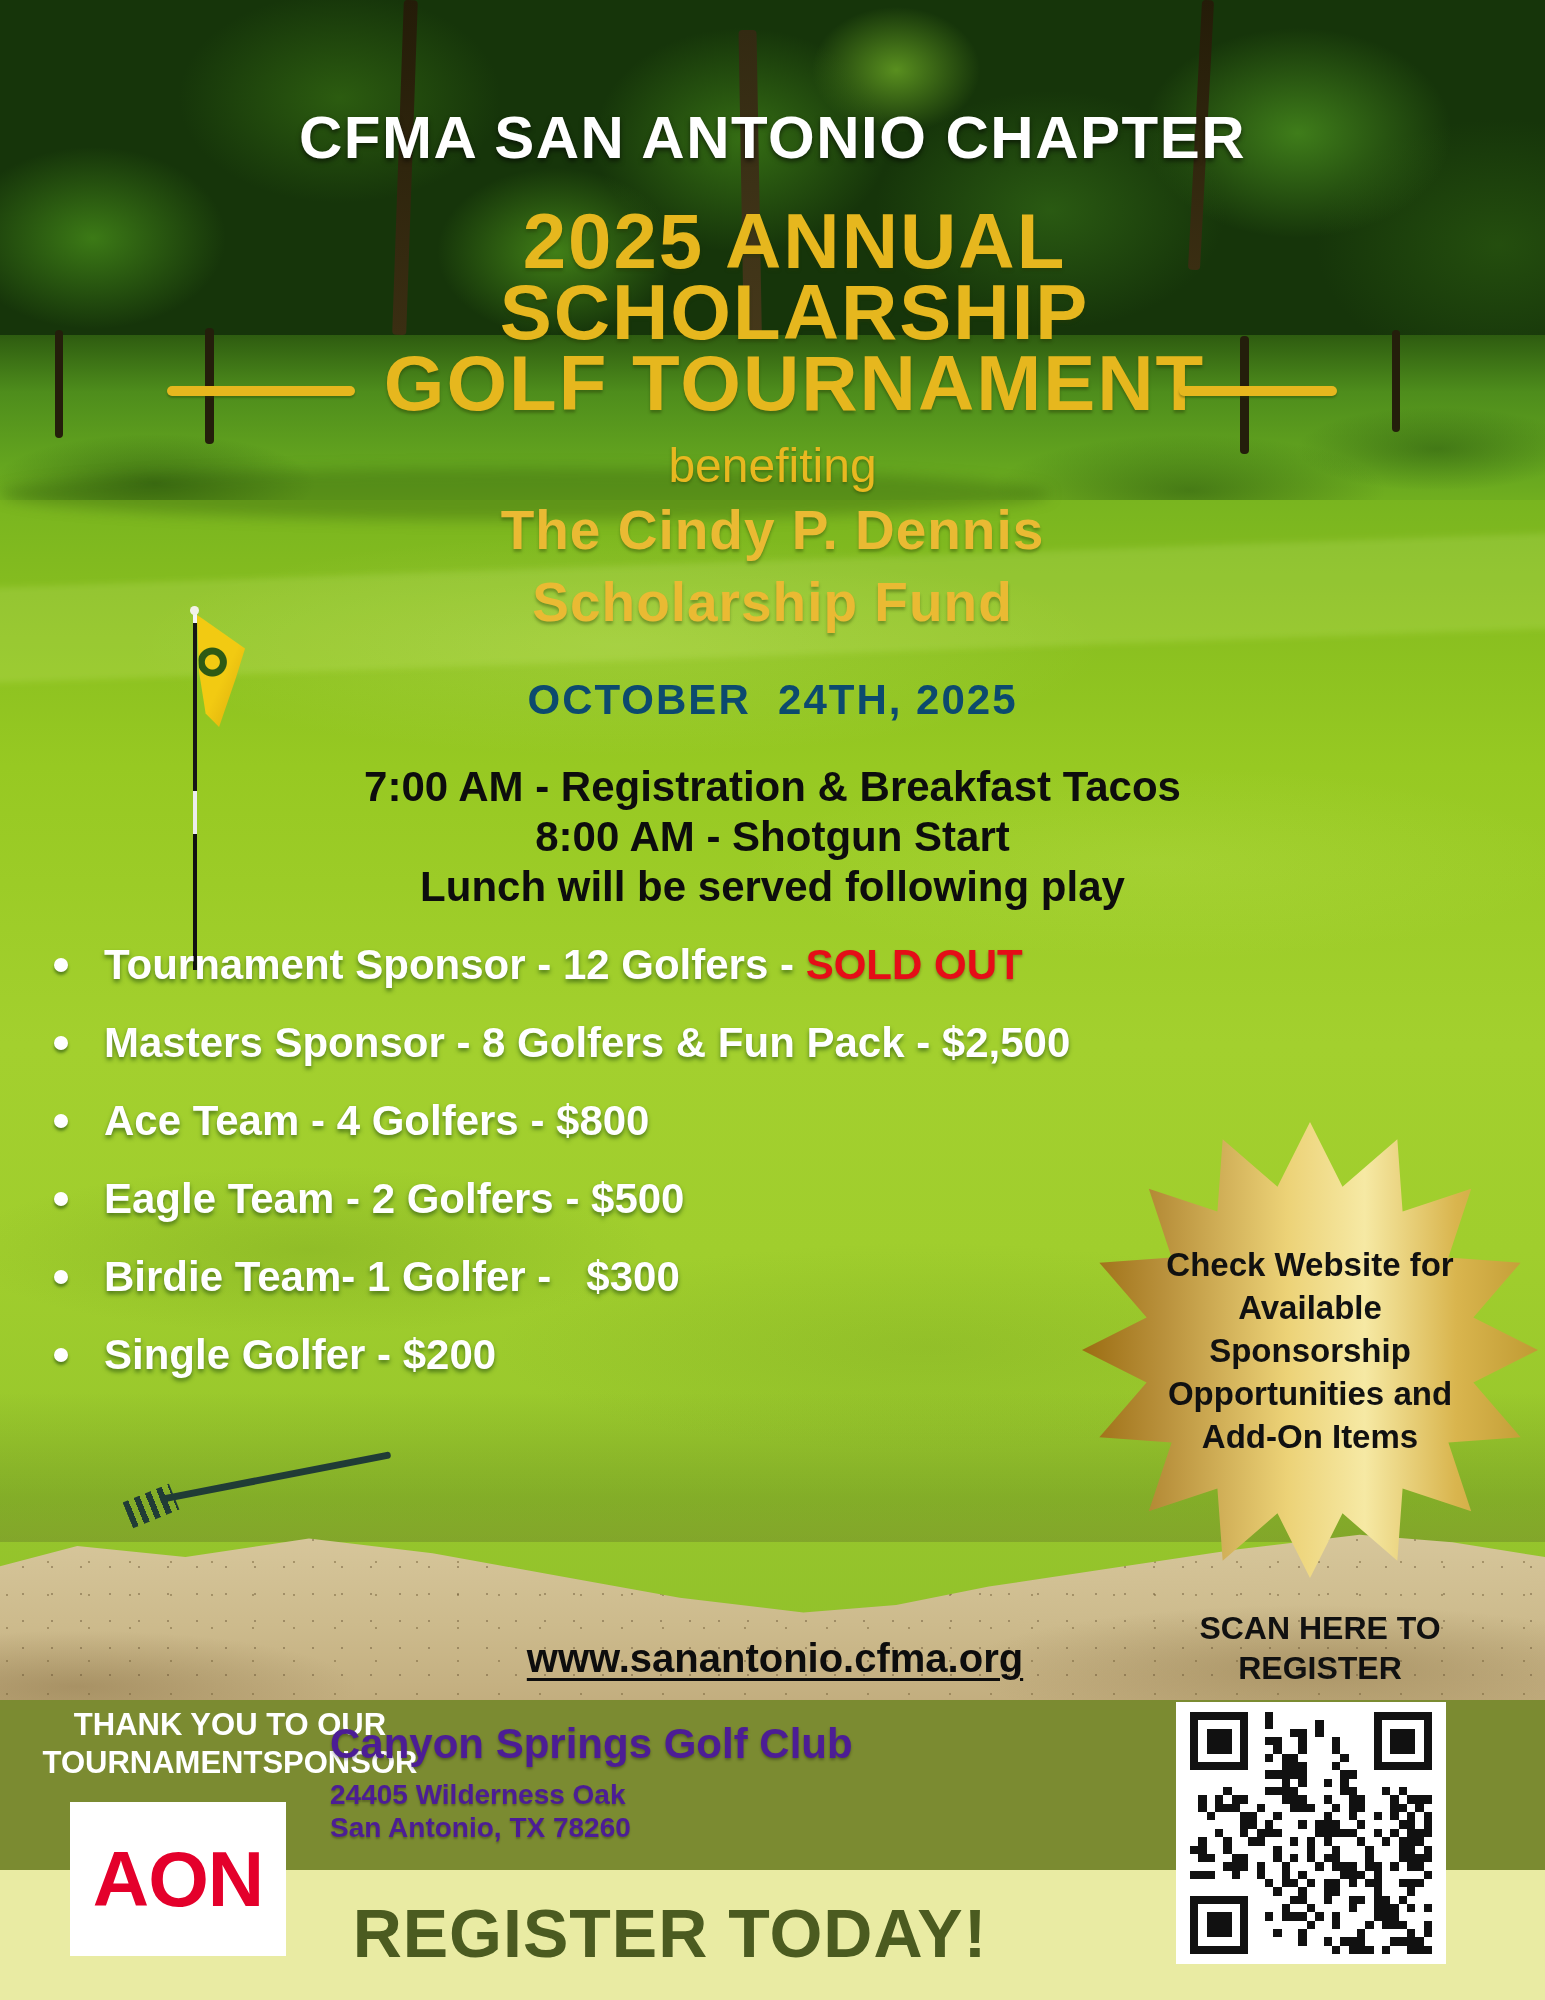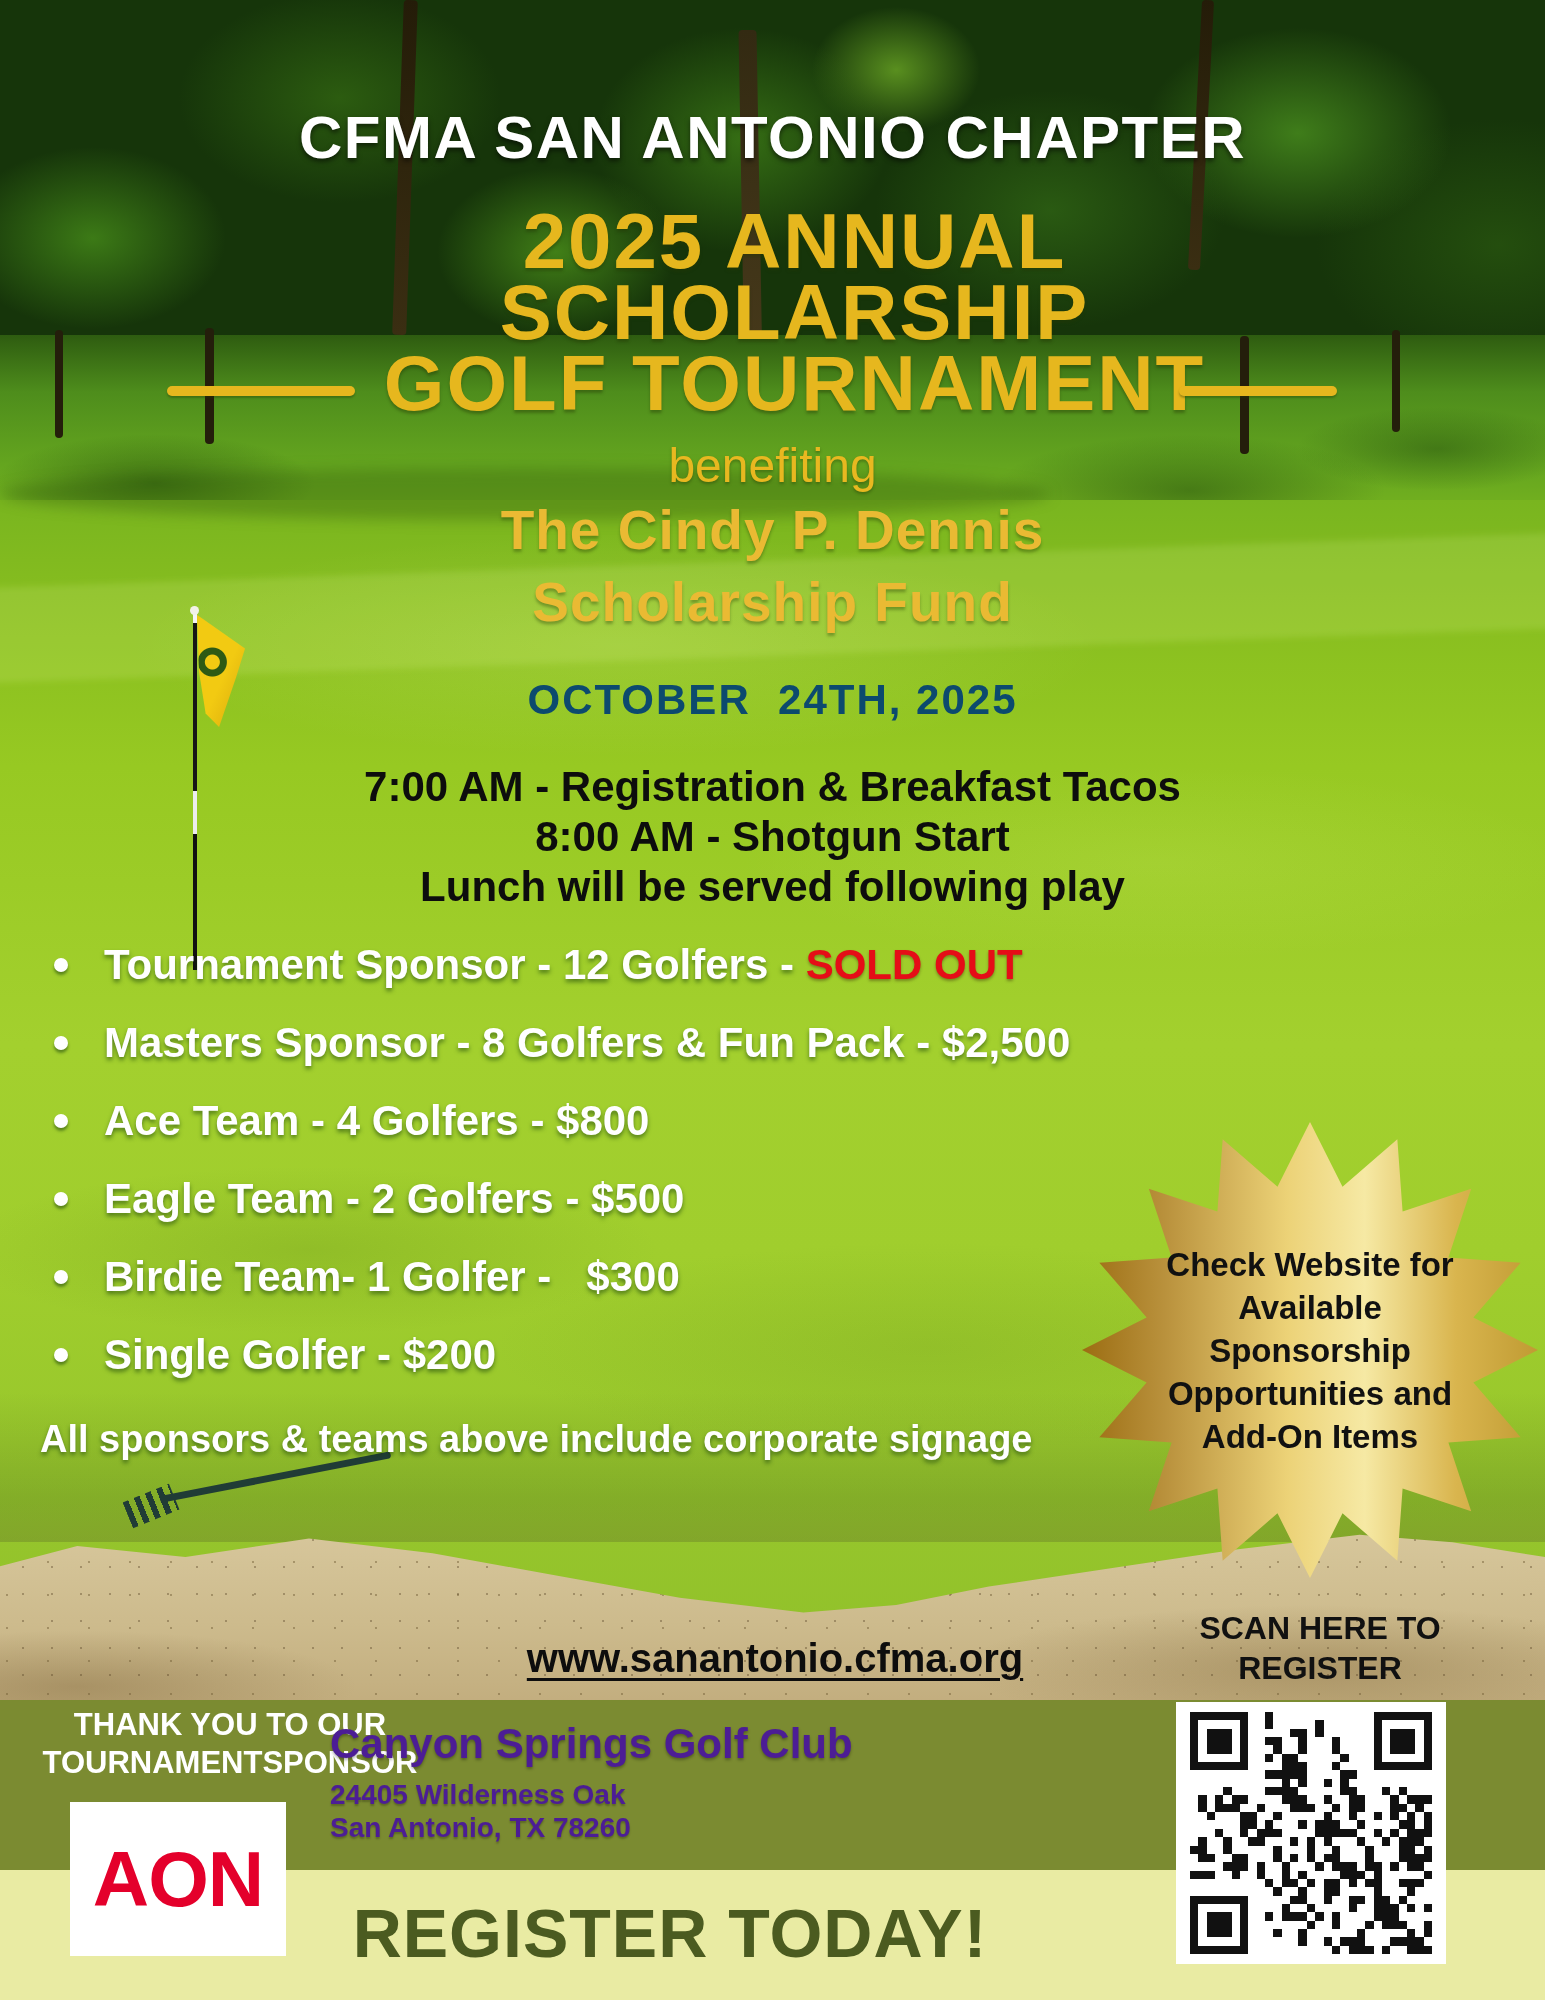--- a/index.html
+++ b/index.html
@@ -202,21 +202,20 @@
       <span class="dot"></span>
       <span class="li-text">Birdie Team- 1 Golfer -   $300</span>
       <span class="li-highlight"></span>
     </li>
     <li>
       <span class="dot"></span>
       <span class="li-text">Single Golfer - $200</span>
       <span class="li-highlight"></span>
     </li>
   </ul>
-  <div class="abs signage">All sponsors &amp; teams above include corporate signage</div>
 
   <div class="abs starburst">
     <svg width="456" height="456" viewBox="0 0 460 460">
       <defs>
         <linearGradient id="goldgrad" x1="0" y1="0" x2="1" y2="0">
           <stop offset="0" stop-color="#9c6d12"></stop>
           <stop offset="0.18" stop-color="#b9913c"></stop>
           <stop offset="0.45" stop-color="#ecd277"></stop>
           <stop offset="0.62" stop-color="#f6e9a4"></stop>
           <stop offset="0.82" stop-color="#d9b54e"></stop>

